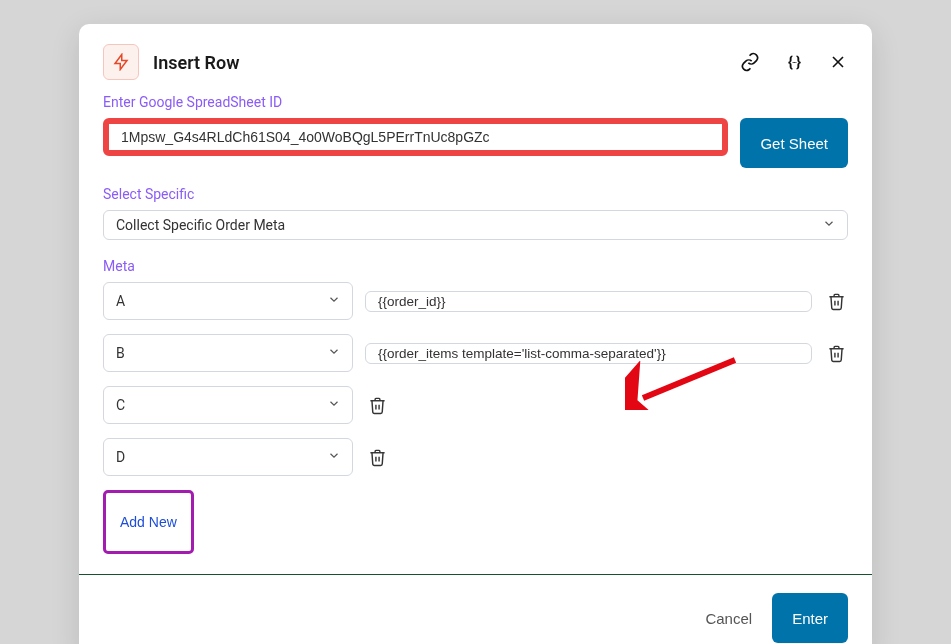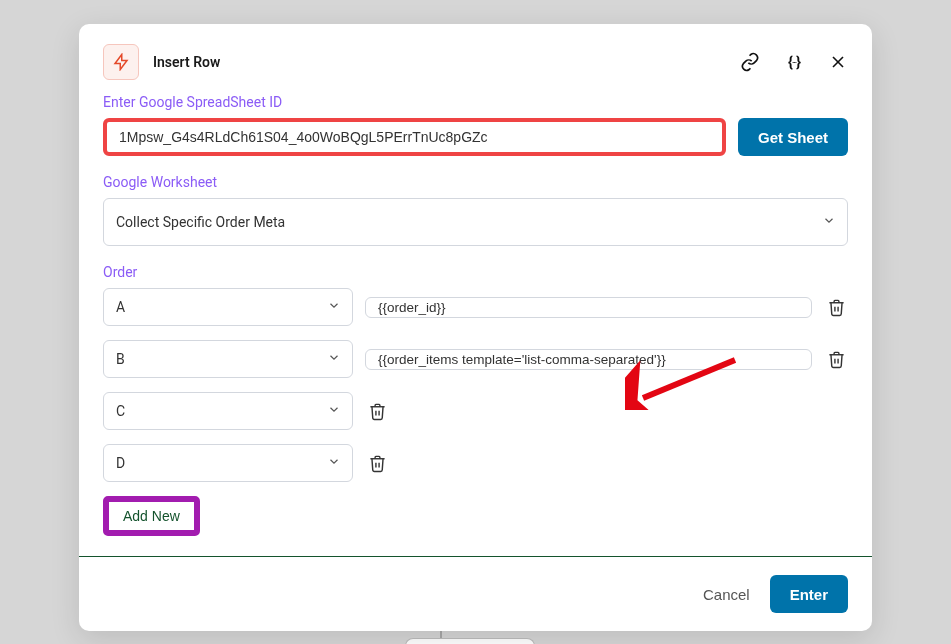--- a/index.html
+++ b/index.html
@@ -41,21 +41,21 @@
       background: #fdf1ee;
     }
     .action-icon svg {
       width: 18px;
       height: 18px;
       stroke: #e44a2a;
       stroke-width: 2;
       fill: none;
     }
     .modal-title {
-      font-size: 14px;
+      font-size: 18px;
       font-weight: 600;
       color: #1a1a1a;
       flex: 1;
     }
     .header-actions {
       display: flex;
       align-items: center;
       gap: 24px;
     }
     .header-icon {
@@ -89,46 +89,46 @@
       display: block;
     }
     .row-flex {
       display: flex;
       gap: 12px;
       margin-bottom: 18px;
     }
     .text-input {
       flex: 1;
       height: 38px;
-      border: 4px solid #ef4444;
+      border: 6px solid #ef4444;
       border-radius: 6px;
       padding: 0 12px;
       font-size: 14px;
       color: #333;
       background: #fff;
       outline: none;
     }
     .btn-primary {
       background: #0073aa;
       color: #fff;
       border: none;
       border-radius: 6px;
       padding: 0 20px;
-      height: 38px;
+      height: 50px;
       font-size: 15px;
-      font-weight: 700;
+      font-weight: 400;
       cursor: pointer;
     }
     .select-wrap {
       position: relative;
       margin-bottom: 18px;
     }
     .select-box {
       width: 100%;
-      height: 48px;
+      height: 30px;
       border: 1px solid #d3d7de;
       border-radius: 6px;
       padding: 0 36px 0 12px;
       font-size: 14px;
       color: #333;
       background: #fff;
       display: flex;
       align-items: center;
       cursor: pointer;
     }
@@ -190,25 +190,25 @@
     }
     .trash-btn svg {
       width: 19px;
       height: 19px;
       stroke: #333;
       stroke-width: 1.8;
       fill: none;
     }
     .btn-secondary {
       background: #fff;
-      border: 6px solid #a21caf;
+      border: 3px solid #a21caf;
       border-radius: 5px;
-      padding: 6px 14px;
+      padding: 21px 14px;
       font-size: 14px;
-      color: #14532d;
+      color: #1d4ed8;
       cursor: pointer;
     }
     .modal-footer {
       border-top: 1px solid #14532d;
       padding: 18px 24px;
       display: flex;
       justify-content: flex-end;
       gap: 20px;
       align-items: center;
     }
@@ -283,33 +283,33 @@
   </div>
 
   <div class="modal-body">
 
     <label class="field-label">Enter Google SpreadSheet ID</label>
     <div class="row-flex">
       <input class="text-input" value="1Mpsw_G4s4RLdCh61S04_4o0WoBQgL5PErrTnUc8pGZc" style="">
       <button class="btn-primary">Get Sheet</button>
     </div>
 
-    <label class="field-label">Google Worksheet</label>
+    <label class="field-label">Select Specific</label>
     <div class="select-wrap">
       <div class="select-box">
         <span>Collect Specific Order Meta</span>
       </div>
       <span class="chevron-down">
         <svg viewBox="0 0 24 24">
             <polyline points="6 9 12 15 18 9"></polyline>
           </svg>
       </span>
     </div>
 
-    <label class="field-label">Order</label>
+    <label class="field-label">Meta</label>
 
     <div class="data-row">
       <div class="col-select">
         <div class="col-select-box">
           <span>A</span>
         </div>
         <span class="chevron-down"><svg viewBox="0 0 24 24">
               <polyline points="6 9 12 15 18 9"></polyline>
             </svg></span>
       </div>

